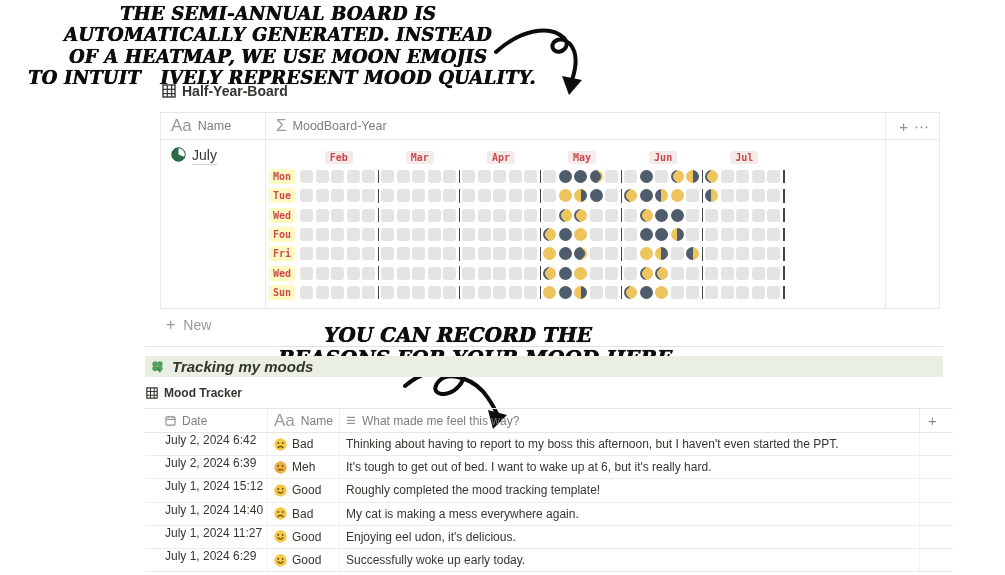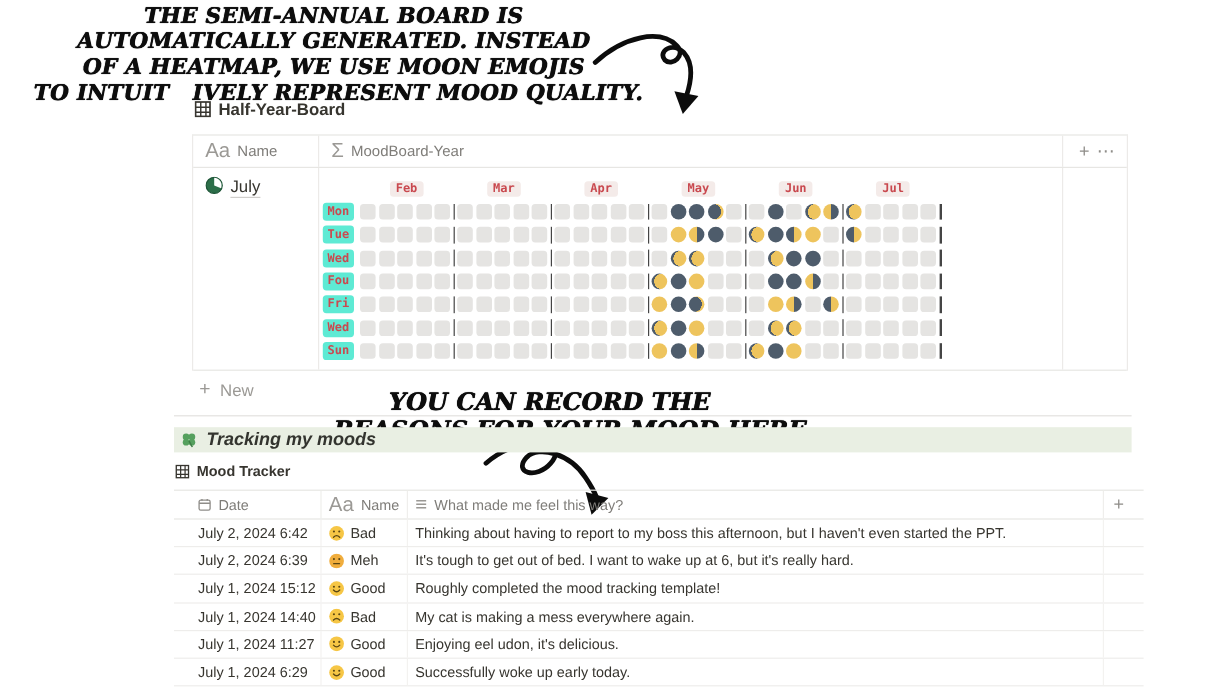--- a/index.html
+++ b/index.html
@@ -28,21 +28,21 @@
   .prop-icon { font-size:17px; color:#9b9995; }
   .hdr-btn { color:#8f8d89; font-size:15px; line-height:1; cursor:pointer; }
   .b-row { display:flex; height:169px; border-bottom:1px solid #e7e6e3; }
   .name-cell { width:105px; border-right:1px solid #eceae8; padding:7px 3px 0 10px; display:flex; align-items:flex-start; gap:6px; }
   .name-link { font-size:14px; color:#37352f; font-weight:500; border-bottom:1px solid #d0cecb; line-height:17px; }
   .board-cell { width:620px; border-right:1px solid #eceae8; padding:7px 0 0 3px; }
 
   
   .grid-row { display:flex; align-items:center; height:19.3px; }
   .months-row { height:20px; }
-  .day-badge { width:26px; height:15px; margin-right:5px; border-radius:3px; background:#5eead4;
+  .day-badge { width:26px; height:15px; margin-right:5px; border-radius:3px; background:#fef9c3;
                color:#ca4a50; font-family:"DejaVu Sans Mono", monospace; font-size:10px; font-weight:bold;
                display:flex; align-items:center; justify-content:center; flex:none; }
   .day-spacer { background:transparent; }
   .month-group { display:flex; width:77.5px; align-items:center; flex:none; }
   .months-row .month-group { justify-content:center; }
   .month-badge { background:#f4ebe9; color:#c9494f; font-family:"DejaVu Sans Mono", monospace;
                  font-size:10px; font-weight:bold; padding:1px 5px; border-radius:3px; }
   .cell { width:13px; height:13px; border-radius:3px; margin-right:2.5px; flex:none; }
   .c-x { background:#e5e4e2; }
   .moon { border-radius:50%; }
@@ -68,21 +68,21 @@
   #tracker-title { position:absolute; left:146px; top:386px; display:flex; align-items:center; gap:6px;
                    font-size:12px; font-weight:bold; color:#37352f; }
   #tracker-table { position:absolute; left:145px; top:408px; width:808px; border-top:1px solid #e7e6e3; }
   .t-header { display:flex; height:24px; align-items:center; border-bottom:1px solid #e7e6e3; color:#7f7d79; font-size:12px; }
   .t-header .hcell { display:flex; align-items:center; gap:6px; height:100%; }
   .tc-date { width:123px; padding-left:20px; border-right:1px solid #efeeec; }
   .tc-name { width:72px; padding-left:6px; border-right:1px solid #efeeec; }
   .tc-reason { width:580px; padding-left:6px; border-right:1px solid #efeeec; }
   .tc-plus { flex:1; display:flex; align-items:center; gap:10px; padding-left:8px; }
   .t-row { display:flex; height:23.2px; align-items:center; border-bottom:1px solid #eeedeb; font-size:12px; color:#37352f; cursor:pointer; }
-  .t-row .cd { width:123px; padding-left:20px; border-right:1px solid #f3f2f0; height:100%; display:flex; align-items:center; }
+  .t-row .cd { width:123px; padding-left:20px; border-right:1px solid #f3f2f0; height:100%; display:flex; align-items:flex-start; }
   .t-row .cn { width:72px; padding-left:6px; border-right:1px solid #f3f2f0; height:100%; display:flex; align-items:center; gap:5px; }
   .t-row .cr { width:580px; padding-left:6px; border-right:1px solid #f3f2f0; height:100%; display:flex; align-items:center;
                white-space:nowrap; overflow:hidden; }
   .t-row .cp { flex:1; }
   .face { flex:none; display:flex; align-items:center; }
 </style>
 </head>
 <body>
 
 <div id="page">

